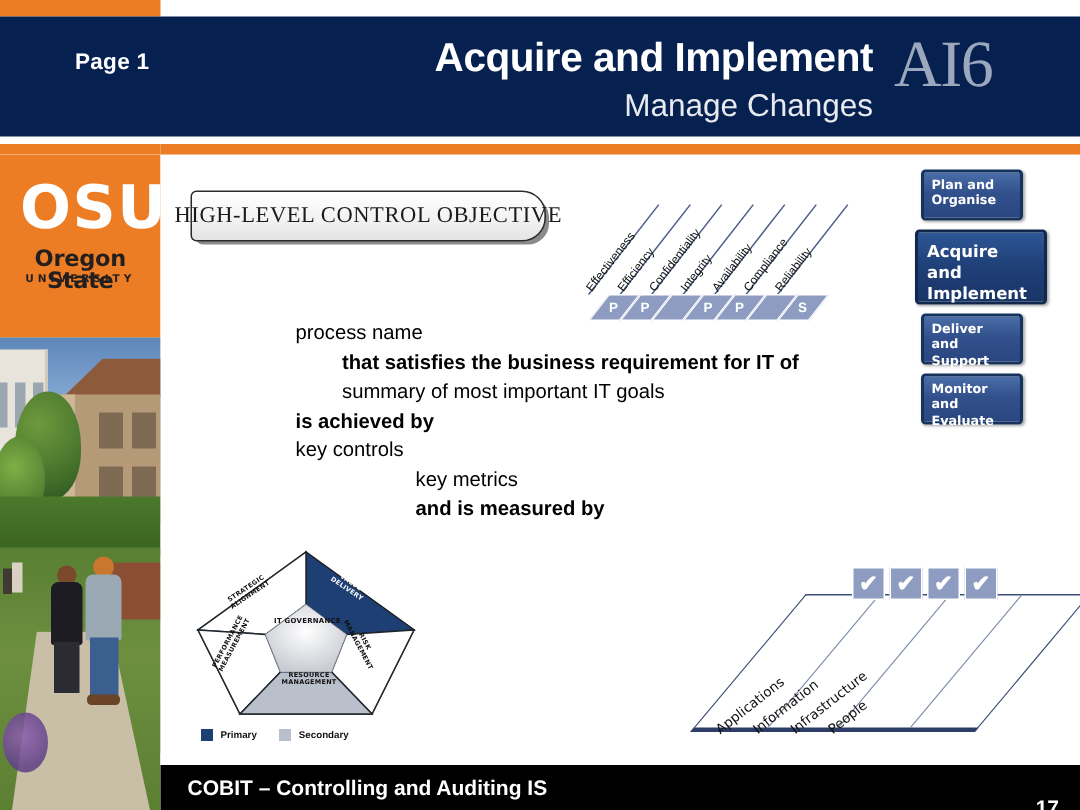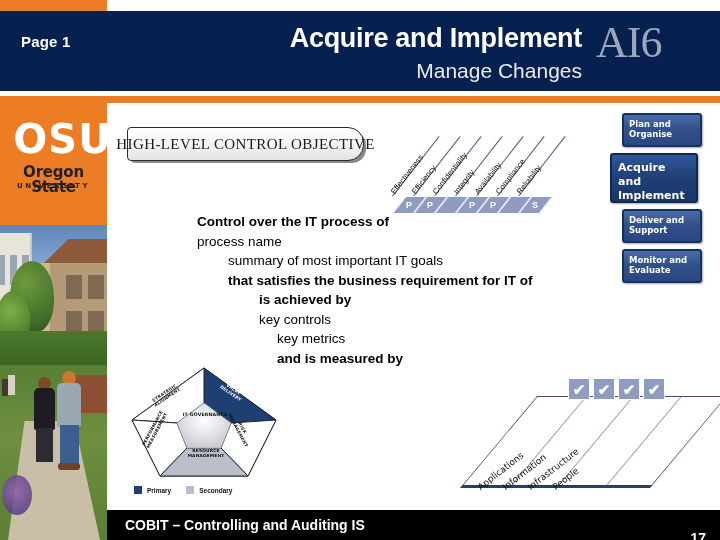--- a/index.html
+++ b/index.html
@@ -10,21 +10,21 @@
     position:relative;
   }
   .slide{position:absolute;left:0;top:0;width:720px;height:540px;background:#fff;overflow:hidden;}
 
   
   .top-tab{position:absolute;left:0;top:0;width:107px;height:11px;background:#ED7D25;}
 
   
   .header-band{position:absolute;left:0;top:11px;width:720px;height:80px;background:#06214F;}
   .page-label{
-    position:absolute;left:21px;top:33px;
+    position:absolute;left:50px;top:33px;
     color:#ffffff;font-size:15px;font-weight:bold;letter-spacing:.2px;
     z-index:6;
   }
   .title-main{
     position:absolute;left:262px;top:24px;width:320px;
     text-align:right;color:#ffffff;
     font-size:27px;font-weight:bold;letter-spacing:-.3px;line-height:1.05;
     z-index:6;
   }
   .title-sub{
@@ -133,21 +133,21 @@
   .crit-cell{
     width:21px;height:18px;background:#8d9cc0;border:1px solid #ffffff;box-sizing:border-box;
     display:flex;align-items:center;justify-content:center;
     color:#ffffff;font-size:9px;font-weight:bold;
   }
   .crit-cell span{display:block;transform:skewX(38deg);}
 
   
   .nav{position:absolute;left:610px;top:113px;width:88px;height:180px;}
   .nav-btn{
-    position:absolute;left:12px;width:80px;
+    position:absolute;left:4px;width:68px;
     background:linear-gradient(180deg,#4a6da8 0%,#32518c 45%,#2a4680 100%);
     border:2px solid #16335e;border-radius:3px;
     color:#ffffff;font-size:8.5px;font-weight:bold;line-height:1.22;
     padding:4px 5px;box-sizing:border-box;
     font-family:"DejaVu Sans", sans-serif;
     box-shadow:1px 1px 2px rgba(0,0,0,.35);
   }
   .nav-btn.active{
     left:0;width:88px;
     background:linear-gradient(180deg,#2e5796 0%,#1f3f77 50%,#1a3668 100%);
@@ -158,21 +158,21 @@
   .nb2{top:40px;height:50px;}
   .nb3{top:96px;height:34px;}
   .nb4{top:136px;height:34px;}
 
   
   .statement{position:absolute;left:197px;top:212px;width:420px;color:#000;}
   .st-line{font-size:13.5px;line-height:19.5px;white-space:nowrap;}
   .st-b{font-weight:bold;}
   .st-i0{margin-left:0px;}
   .st-i1{margin-left:31px;}
-  .st-i2{margin-left:62px;}
+  .st-i2{}
   .st-i3{margin-left:80px;}
 
   
   .gov{position:absolute;left:128px;top:366px;width:165px;height:132px;}
   .pent-wrap{position:absolute;left:0;top:0;width:152px;height:112px;}
   .pent-label{
     position:absolute;color:#111;font-size:4.3px;font-weight:bold;
     letter-spacing:.2px;text-align:center;line-height:1.25;
     font-family:"DejaVu Sans", sans-serif;
   }
@@ -316,24 +316,23 @@
   </div>
 
   <div class="nav">
     <div class="nav-btn nb1">Plan and Organise</div>
     <div class="nav-btn nb2 active">Acquire and Implement</div>
     <div class="nav-btn nb3">Deliver and Support</div>
     <div class="nav-btn nb4">Monitor and Evaluate</div>
   </div>
 
   <div class="statement">
-    <div class="st-line st-b st-i0">Control over the IT process of</div>
     <div class="st-line st-i0">process name</div>
+    <div class="st-line st-b st-i1">that satisfies the business requirement for IT of</div>
     <div class="st-line st-i1">summary of most important IT goals</div>
-    <div class="st-line st-b st-i1">that satisfies the business requirement for IT of</div>
     <div class="st-line st-b st-i2">is achieved by</div>
     <div class="st-line st-i2">key controls</div>
     <div class="st-line st-i3">key metrics</div>
     <div class="st-line st-b st-i3">and is measured by</div>
   </div>
 
   <div class="gov">
     <div class="pent-wrap">
       <svg width="152" height="112" viewBox="0 0 152 112">
         <defs>

